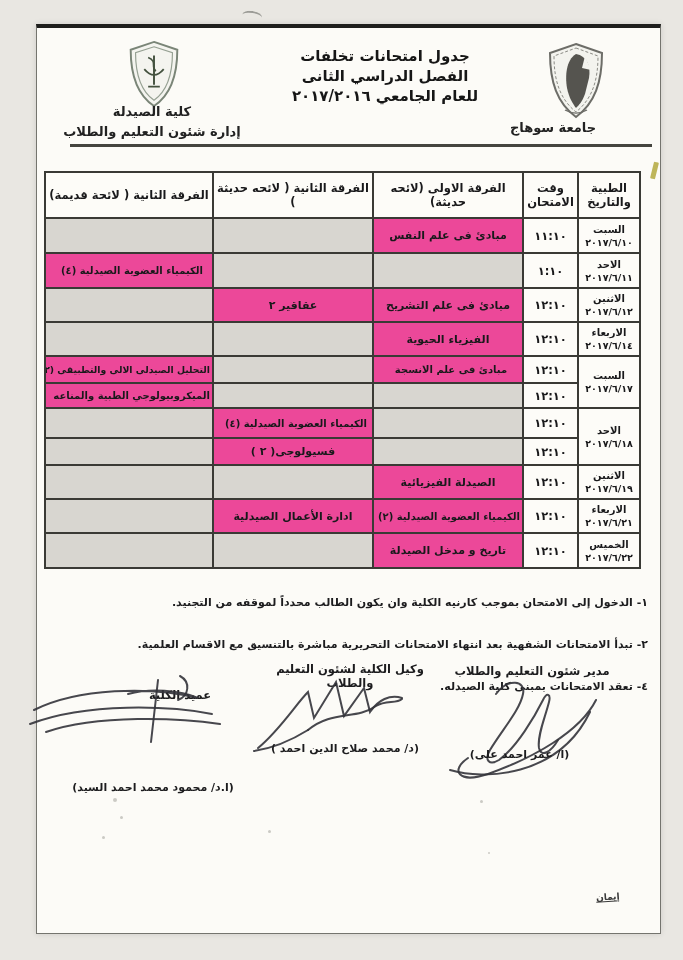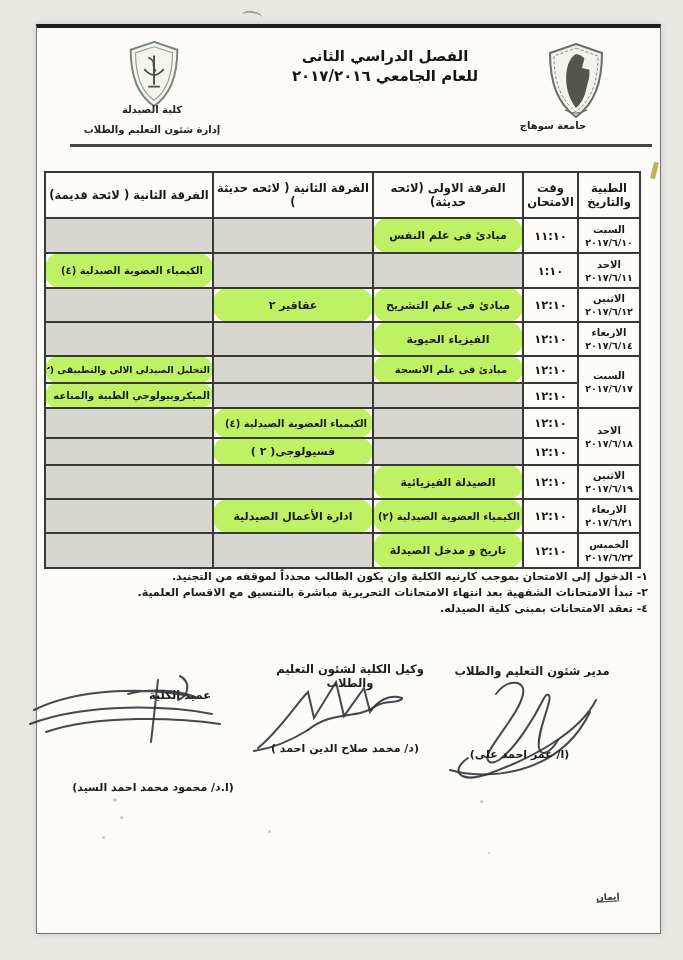--- a/index.html
+++ b/index.html
@@ -13,50 +13,50 @@
   .abs{position:absolute;}
   
   .scan-frame{
     left:36px;top:24px;width:623px;height:905px;
     background:#fcfbf7;
     border:1px solid #74746e;
     border-top:4px solid #1e1e1c;
     box-shadow:0 0 6px rgba(0,0,0,.12);
   }
   
-  .brand-text{font-weight:bold;text-align:center;font-size:10px;color:#222;}
+  .brand-text{font-weight:bold;text-align:center;font-size:13px;color:#222;}
   .title-block{left:272px;top:46px;width:226px;text-align:center;font-weight:bold;}
   .title-block div{font-size:15px;line-height:20px;color:#161616;}
   .header-rule{left:70px;top:144px;width:582px;height:3px;background:#45453f;}
   
   table.exam{
     position:absolute;left:44px;top:171px;
     border-collapse:collapse;table-layout:fixed;width:597px;
     background:#fdfcf8;
   }
   table.exam td, table.exam th{
     border:2px solid #3a3a35;
     text-align:center;vertical-align:middle;
     font-weight:bold;color:#19191b;
     padding:1px 2px;overflow:hidden;
   }
   th{font-size:11.5px;line-height:14px;}
   td.day{font-size:10px;line-height:13px;}
   td.day .date{font-size:9.5px;letter-spacing:.3px;}
   td.time{font-size:11.5px;border-radius:10px;}
-  td.subj{font-size:11px;white-space:nowrap;background:#bef264;border-radius:15px;}
+  td.subj{font-size:11px;white-space:nowrap;background:#ec4899;}
   td.subj.fit{font-size:10px;padding-left:8px;}
   td.subj.fit-xs{font-size:9.3px;}
   td.shade{background:#d8d6d0;}
   tr.hr46{height:46px;} tr.hr35{height:35px;} tr.hr34{height:34px;}
   tr.hr30{height:30px;} tr.hr27{height:27px;} tr.hr25{height:25px;}
   
   .notes{left:88px;top:569px;width:560px;text-align:right;}
   .notes .nh{font-size:12px;font-weight:bold;text-decoration:underline;margin-bottom:2px;}
-  .notes .ni{font-size:11px;font-weight:bold;line-height:16px;}
+  .notes .ni{font-size:11px;font-weight:bold;line-height:16px;margin-top:26px;}
   
   .sig-title{font-size:11.5px;font-weight:bold;text-align:center;}
   .sig-name{font-size:11px;font-weight:bold;text-align:center;}
   .sig svg path{fill:none;stroke:#33333a;stroke-width:2;stroke-linecap:round;opacity:.9;}
   
   .clerk{left:596px;top:892px;font-size:9px;font-weight:bold;text-decoration:underline;transform:rotate(-4deg);color:#3a3a3a;}
   .hl-mark{left:652px;top:162px;width:5px;height:17px;background:#b3a83e;transform:rotate(14deg);opacity:.85;border-radius:1px;}
   .squiggle{left:242px;top:11px;width:20px;height:8px;border-top:2px solid #8a8a85;border-radius:60%;transform:rotate(8deg);opacity:.8;}
   .speck{background:#6f6f68;border-radius:50%;opacity:.35;}
   .logo svg{display:block;}
@@ -72,20 +72,21 @@
     <path d="M31,2 L57,11 C57,40 50,61 31,75 C12,61 5,40 5,11 Z" fill="#f3f3ee" stroke="#6d6d68" stroke-width="2"></path>
     <path d="M31,6 L53,14 C53,39 47,57 31,70 C15,57 9,39 9,14 Z" fill="none" stroke="#8a8a84" stroke-width="1" stroke-dasharray="3,2"></path>
     <path d="M31,12 C42,14 46,24 44,36 L40,52 C37,60 34,63 31,66 C28,62 24,56 22,46 C20,34 21,18 31,12 Z" fill="#55544f"></path>
     <path d="M40,14 L46,28 L37,26 Z" fill="#f3f3ee"></path>
     <path d="M20,68 C27,72 35,72 42,68" fill="none" stroke="#6d6d68" stroke-width="1.4"></path>
   </svg>
 </div>
 <div class="abs brand-text" style="left:493px;top:120px;width:120px;">جامعة سوهاج</div>
 
 <div class="abs title-block">
+  <div>جدول امتحانات تخلفات</div>
   <div>الفصل الدراسي الثانى</div>
   <div>للعام الجامعي ٢٠١٧/٢٠١٦</div>
 </div>
 
 <div class="abs logo" style="left:125px;top:40px;">
   <svg width="58" height="68" viewBox="0 0 58 70">
     <path d="M29,2 L53,10 C53,36 47,56 29,68 C11,56 5,36 5,10 Z" fill="#f4f4ef" stroke="#7a8577" stroke-width="2"></path>
     <path d="M29,7 L48,13 C48,35 43,52 29,62 C15,52 10,35 10,13 Z" fill="none" stroke="#95a092" stroke-width="1.2"></path>
     <path d="M29,16 L29,46" fill="none" stroke="#44523f" stroke-width="2"></path>
     <path d="M23,18 C33,22 25,28 31,32" fill="none" stroke="#44523f" stroke-width="1.6"></path>

